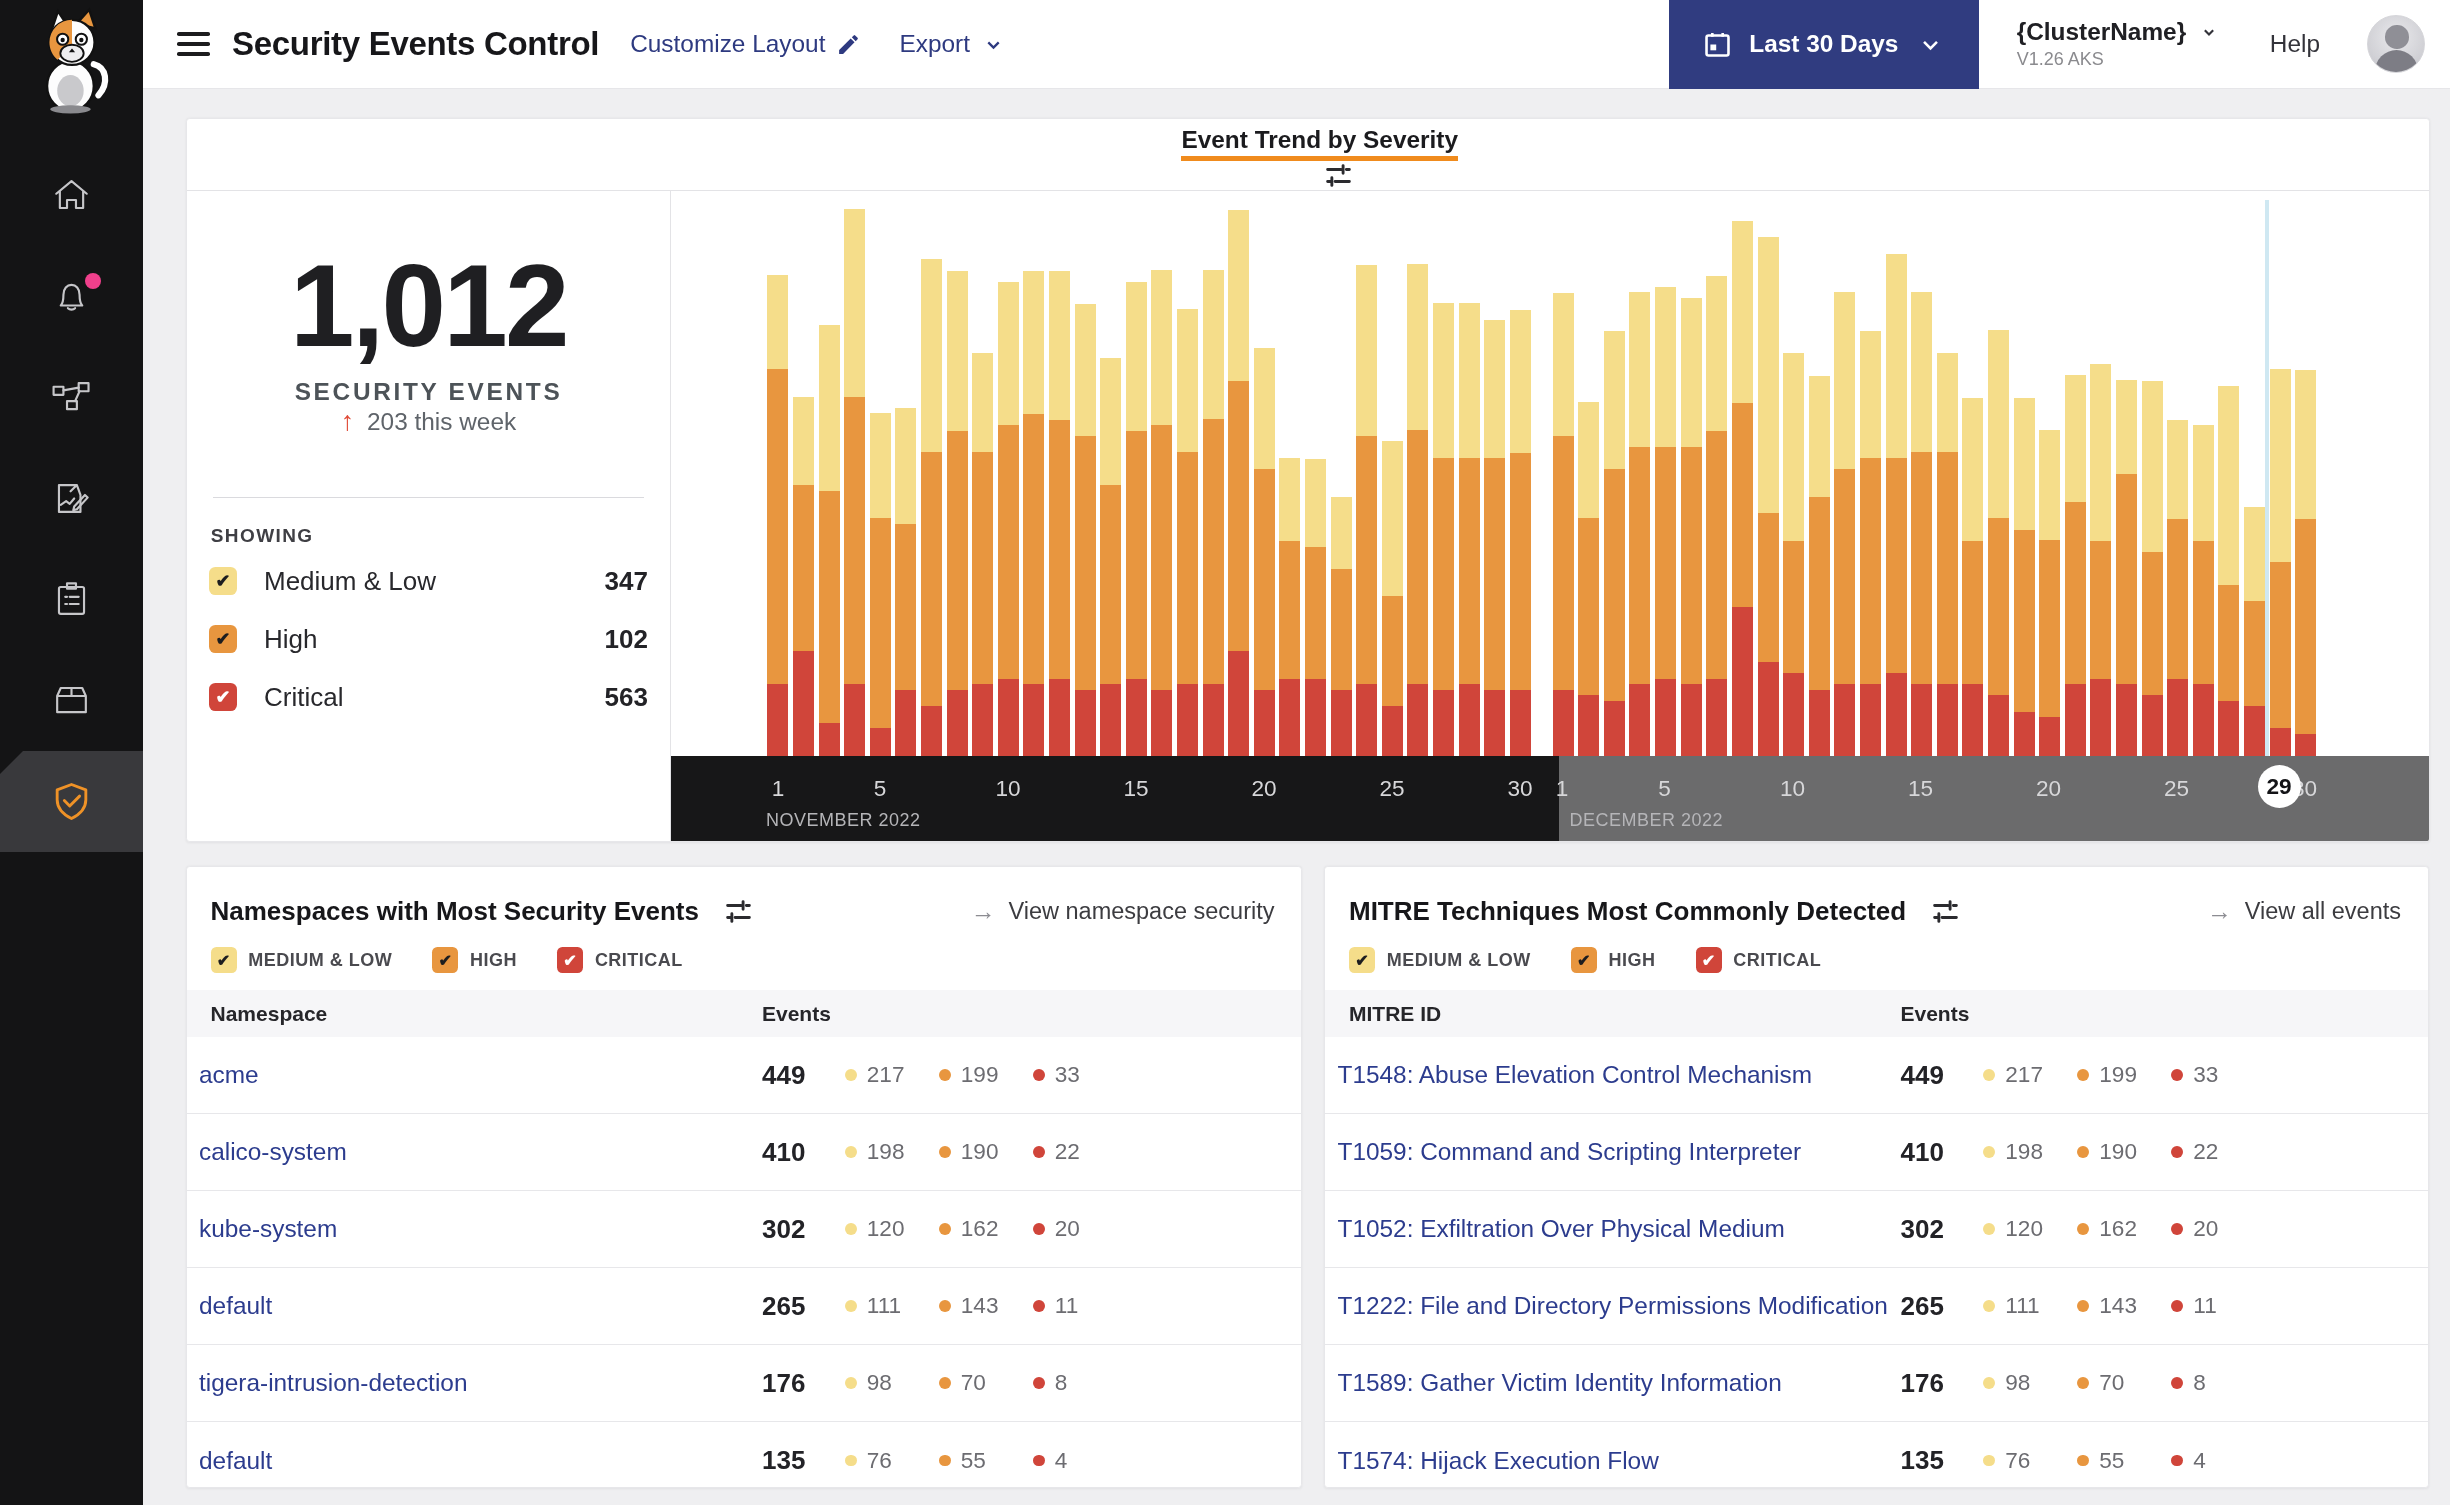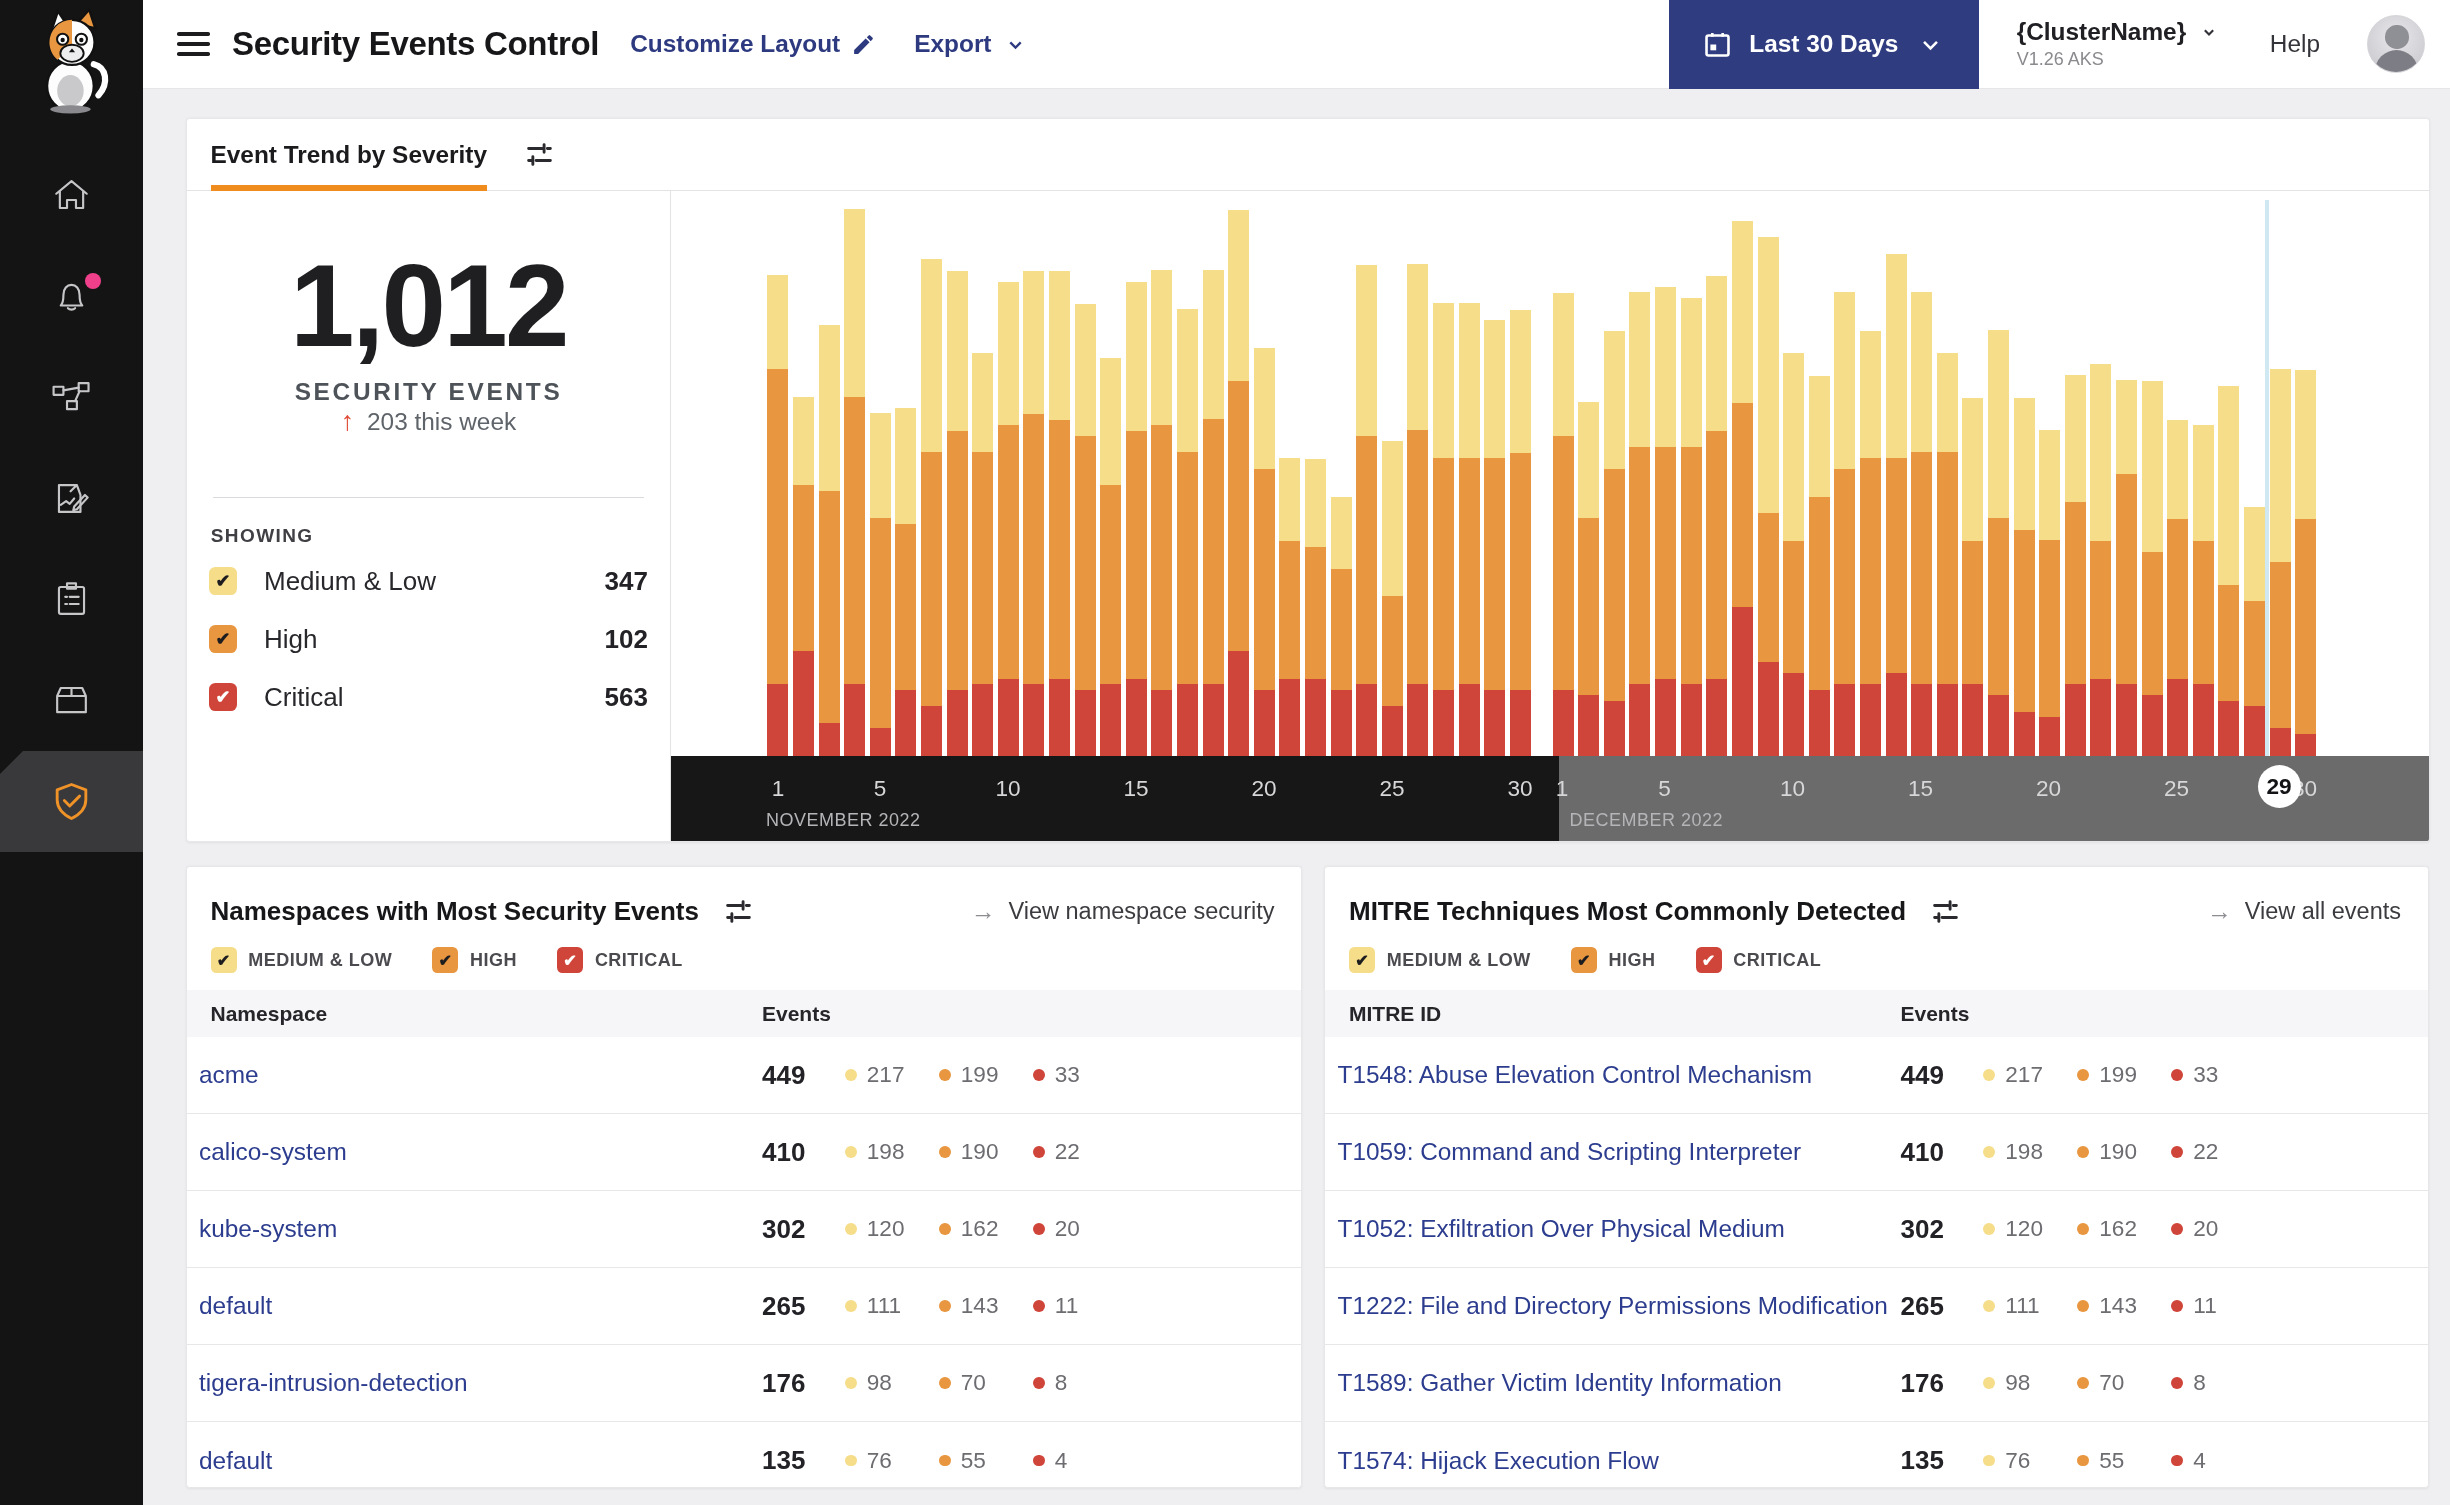--- a/index.html
+++ b/index.html
@@ -16,38 +16,38 @@
   .side-item svg { width:43px; height:43px; stroke:#C6C6C9; fill:none; stroke-width:2.4; stroke-linecap:round; stroke-linejoin:round; }
   .side-item.active { background:#39393C; }
   .side-item.active::before { content:""; position:absolute; left:0; top:0; border-top:23.5px solid #141415; border-right:23.5px solid transparent; }
   .side-item.active svg { stroke:#EF9227; stroke-width:3.2; }
   .bell-dot { position:absolute; width:16.3px; height:16.3px; border-radius:50%; background:#F0408C; top:27px; right:42px; }
   
   .topbar { position:absolute; left:143px; top:0; right:0; height:89px; background:#fff; border-bottom:0.9px solid #E6E6E9; display:flex; align-items:center; z-index:20; }
   .hamburger { margin-left:34px; width:33px; height:23.5px; display:flex; flex-direction:column; justify-content:space-between; cursor:pointer; }
   .hamburger span { display:block; height:4.1px; background:#1C1C1E; border-radius:1.8px; }
   .page-title { margin-left:22px; font-size:33px; font-weight:700; color:#17171A; letter-spacing:-0.3px; }
-  .hlink { display:flex; align-items:center; gap:11px; color:#2E3A80; font-size:24.4px; font-weight:700; cursor:pointer; }
+  .hlink { display:flex; align-items:center; gap:11px; color:#2E3A80; font-size:24.4px; font-weight:400; cursor:pointer; }
   .hlink svg { width:25px; height:25px; }
   .top-right { margin-left:auto; display:flex; align-items:center; height:89px;justify-content:space-between; }
   .date-btn { height:89px; padding:0 33px; background:#303C80; color:#fff; display:flex; align-items:center; gap:16.3px; font-size:24.4px; font-weight:600; cursor:pointer; }
   .date-btn svg { width:31px; height:31px; stroke:#fff; fill:none; stroke-width:2; }
   .cluster { margin-left:38px; cursor:pointer; }
   .cluster-top { display:flex; align-items:center; gap:12.7px; font-size:24.4px; font-weight:700; color:#202024; }
   .cluster-ver { font-size:18px; color:#8A8A8E; margin-top:3.6px; }
   .help { margin:0 47px 0 51px; font-size:24.4px; color:#33333a; cursor:pointer; }
   .avatar { width:58px; height:58px; border-radius:50%; margin-right:25px; background:radial-gradient(circle at 50% 38%, #e9e9ec 0%, #cfcfd4 70%, #b9b9bf 100%); position:relative; overflow:hidden; cursor:pointer; border:0.9px solid #d6d6da; }
   .avatar::before { content:""; position:absolute; left:17px; top:9px; width:23.5px; height:23.5px; border-radius:50%; background:#8f8f96; }
   .avatar::after { content:""; position:absolute; left:7.2px; top:34px; width:43px; height:27px; border-radius:22px 22px 0 0; background:#7d7d85; }
   .chev { width:20px; height:20px; stroke:#33333a; fill:none; stroke-width:2.6; }
   
   .main { position:absolute; left:143px; top:89px; right:0; bottom:0; padding:29px 21px 0 43px; }
   .card { background:#fff; border:0.9px solid #E7E7EA; border-radius:3.6px; box-shadow:0 0.9px 2.7px rgba(20,20,30,.06); }
   .chart-card { width:2244px; height:724px; overflow:hidden; position:relative; }
-  .tabs-row { height:72px; border-bottom:0.9px solid #E3E3E6; display:flex; align-items:center; padding-left:23.5px; }
+  .tabs-row { height:72px; border-bottom:0.9px solid #E3E3E6; display:flex; align-items:center; padding-left:23.5px;flex-direction:column; }
   .tab { font-size:24.4px; font-weight:700; color:#1B1B1E; height:72px; display:flex; align-items:center; position:relative; cursor:pointer; }
   .tab.inactive { color:#8F8F94; font-weight:600; margin-left:52px; }
   .tab.active::after { content:""; position:absolute; left:0; right:0; bottom:0; height:5.4px; background:#F08B1D; }
   .tune { margin-left:38px; cursor:pointer; display:flex; }
   .tune svg { width:29px; height:29px; stroke:#2B2B2F; stroke-width:2.4; fill:none; stroke-linecap:round; }
   .card-body { display:flex; height:651px; }
   
   .stat-col { width:484px; border-right:0.9px solid #E3E3E6; padding:52px 22px 0 22px; flex:none; }
   .big-number { font-size:116px; font-weight:800; letter-spacing:-2.7px; color:#1F1F22; text-align:center; line-height:1.1; }
   .stat-label { text-align:center; font-size:24.4px; font-weight:700; letter-spacing:2.7px; color:#4D5358; margin-top:7.2px; }

